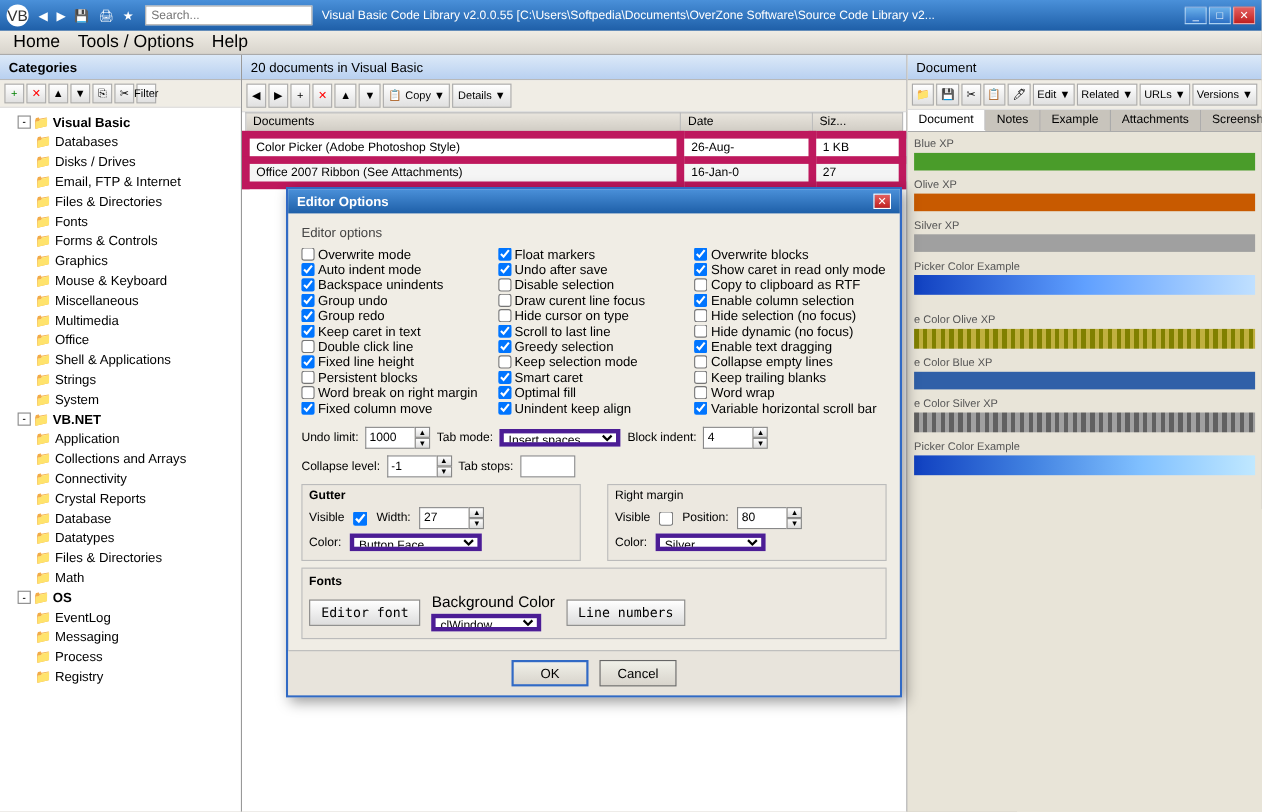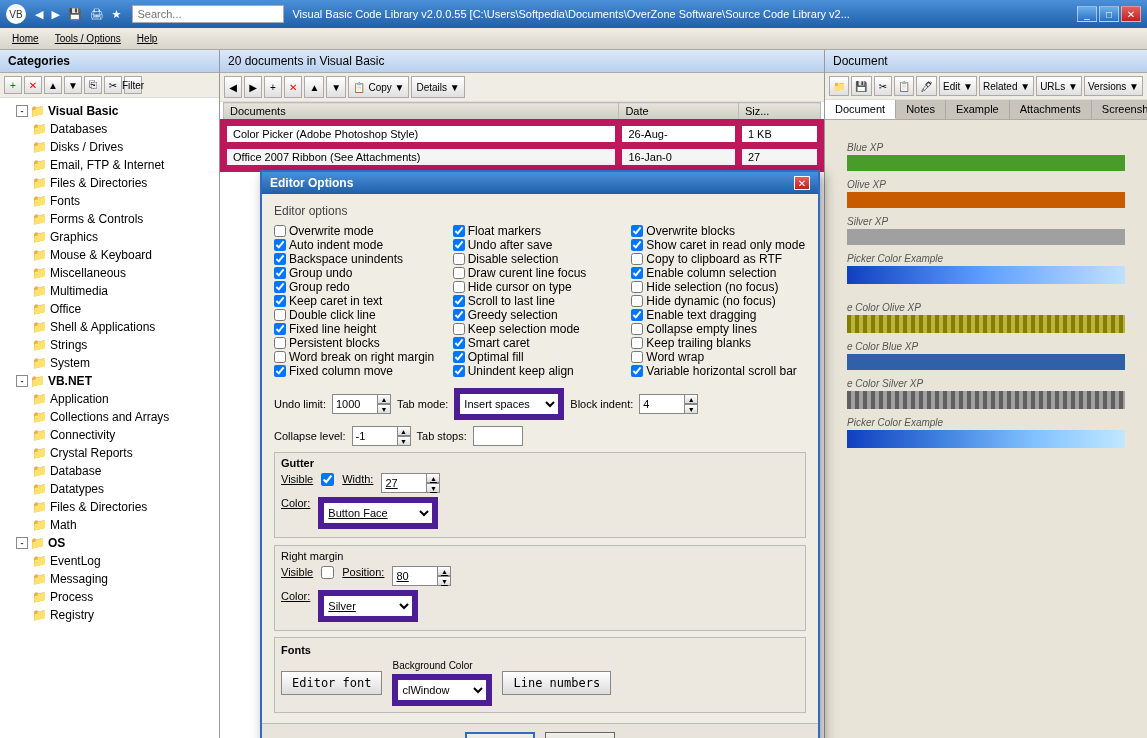--- a/index.html
+++ b/index.html
@@ -8,38 +8,38 @@
     
     .titlebar {
       background: linear-gradient(to bottom, #4a90d9, #1e5fa8);
       color: white;
       height: 28px;
       display: flex;
       align-items: center;
       padding: 0 6px;
       user-select: none;
     }
-    .titlebar-icon { width: 20px; height: 20px; margin-right: 6px; background: #fff; border-radius: 50%; display: flex; align-items: center; justify-content: center; font-size: 10px; color: #333; }
+    .titlebar-icon { width: 20px; height: 20px; margin-right: 6px; background: #fff; border-radius: 50%; display: flex; align-items: center; justify-content: center; font-size: 14px; color: #333; }
     .titlebar-toolbar { display: flex; align-items: center; gap: 2px; margin-right: 8px; }
     .titlebar-toolbar button { background: none; border: none; color: white; cursor: pointer; padding: 2px 3px; font-size: 11px; }
     .titlebar-search { flex: 0 0 140px; height: 18px; font-size: 11px; border: 1px solid #aaa; padding: 0 4px; background: white; color: #333; }
     .titlebar-controls { display: flex; gap: 2px; }
     .titlebar-controls button { width: 20px; height: 16px; border: 1px solid rgba(255,255,255,0.5); background: linear-gradient(to bottom, #6ab0ea, #2c6fc4); color: white; cursor: pointer; font-size: 10px; display: flex; align-items: center; justify-content: center; }
     .titlebar-controls .close-btn { background: linear-gradient(to bottom, #e46060, #c02020); }
 
     
     .menubar {
       background: linear-gradient(to bottom, #f0ede5, #d8d4cc);
       height: 22px;
       display: flex;
       align-items: center;
       padding: 0 4px;
       border-bottom: 1px solid #aaa;
     }
-    .menubar-item { padding: 2px 8px; cursor: pointer; font-size: 10px; color: #000; border-radius: 2px; text-decoration: underline; }
+    .menubar-item { padding: 2px 8px; cursor: pointer; font-size: 16px; color: #000; border-radius: 2px; }
 
     
     .main-layout { display: flex; height: calc(738px - 50px); }
 
     
     .sidebar {
       width: 220px;
       background: white;
       border-right: 1px solid #999;
       display: flex;
@@ -151,21 +151,21 @@
       border-bottom: 1px solid #aaa;
     }
     .doc-tab {
       padding: 3px 10px;
       cursor: pointer;
       border-right: 1px solid #aaa;
       font-size: 11px;
       background: #c8c4bc;
     }
     .doc-tab.active { background: #fff; border-bottom: 1px solid #fff; }
-    .doc-content { flex: 1; overflow-y: auto; padding: 22px; font-style: italic; }
+    .doc-content { flex: 1; overflow-y: auto; padding: 6px; }
 
     
     .color-swatch-row { margin-bottom: 8px; }
     .color-swatch-label { font-size: 10px; color: #555; margin-bottom: 2px; }
     .color-bar { height: 16px; width: 100%; }
     .color-bar-green { background: #4a9c2a; }
     .color-bar-orange { background: #c85a00; }
     .color-bar-silver { background: #a0a0a0; }
     .color-bar-blue { background: #3060a8; }
     .picker-bar { height: 18px; }
@@ -216,27 +216,27 @@
     
     .checkbox-grid { display: grid; grid-template-columns: 1fr 1fr 1fr; gap: 3px 4px; margin-bottom: 10px; }
     .checkbox-item { display: flex; align-items: center; gap: 3px; font-size: 11px; white-space: nowrap; }
     .checkbox-item input[type=checkbox] { width: 12px; height: 12px; margin: 0; }
 
     
     .form-row { display: flex; align-items: center; gap: 6px; margin-bottom: 6px; flex-wrap: wrap; }
     .form-label { font-size: 11px; white-space: nowrap; }
     .form-input { height: 20px; border: 1px solid #888; background: white; padding: 0 3px; font-size: 11px; }
     .form-input-small { width: 50px; }
-    .form-select { height: 32px; border: 6px solid #4c1d95; background: white; font-size: 11px; }
+    .form-select { height: 16px; border: 4px solid #4c1d95; background: white; font-size: 11px; }
     .spin-group { display: flex; align-items: center; }
     .spin-input { width: 45px; height: 20px; border: 1px solid #888; border-right: none; background: white; padding: 0 3px; font-size: 11px; }
     .spin-buttons { display: flex; flex-direction: column; }
     .spin-btn { width: 14px; height: 10px; border: 1px solid #888; background: linear-gradient(to bottom, #fff, #ddd); cursor: pointer; font-size: 7px; display: flex; align-items: center; justify-content: center; padding: 0; }
 
-    .gutter-row, .margin-row { display: flex; align-items: flex-start; gap: 8px; margin-bottom: 4px; text-decoration: underline; }
+    .gutter-row, .margin-row { display: flex; align-items: center; gap: 8px; margin-bottom: 4px; }
     .font-button { padding: 4px 10px; border: 1px solid #888; background: linear-gradient(to bottom, #fff, #ddd); cursor: pointer; font-size: 12px; font-family: monospace; }
     .line-num-checkbox { display: flex; align-items: center; gap: 3px; font-size: 11px; }
 
     
     .dialog-footer { display: flex; justify-content: center; gap: 10px; padding: 8px; border-top: 1px solid #bbb; background: #e8e4dc; }
     .dialog-btn {
       min-width: 70px; height: 24px;
       border: 1px solid #666;
       background: linear-gradient(to bottom, #f0f0e8, #d8d4cc);
       cursor: pointer;
@@ -744,21 +744,21 @@
           <input class="spin-input" type="text" value="-1" style="">
           <div class="spin-buttons">
             <button class="spin-btn">▲</button>
             <button class="spin-btn">▼</button>
           </div>
         </div>
         <span class="form-label">Tab stops:</span>
         <input class="form-input form-input-small" type="text" style="">
       </div>
 
-      <div style="display:flex; gap:7px; margin-bottom:6px;flex-direction:column;">
+      <div style="display:flex; gap:24px; margin-bottom:6px;">
 
         <div style="flex:1; border:1px solid #bbb; padding:4px 6px; background:#ece8e0;">
           <div style="font-size:11px; font-weight:bold; margin-bottom:4px;">Gutter</div>
           <div class="gutter-row">
             <span class="form-label">Visible</span>
             <input type="checkbox" checked="" style="">
             <span class="form-label">Width:</span>
             <div class="spin-group">
               <input class="spin-input" type="text" value="27" style="">
               <div class="spin-buttons">
@@ -800,21 +800,21 @@
             </select>
           </div>
         </div>
       </div>
 
       <div style="border:1px solid #bbb; padding:6px; background:#ece8e0;">
         <div style="font-size:11px; font-weight:bold; margin-bottom:4px;">Fonts</div>
         <div style="display:flex; align-items:center; gap:10px;">
           <button class="font-button">Editor font</button>
           <div style="display:flex; flex-direction:column; gap:3px;">
-            <span style="font-size:10px;">Background Color</span>
+            <span style="font-size:14px;">Background Color</span>
             <select class="form-select" style="width:100px;">
               <option>clWindow</option>
               <option>White</option>
               <option>Yellow</option>
             </select>
           </div>
           <button class="font-button">Line numbers</button>
         </div>
       </div>
     </div>

